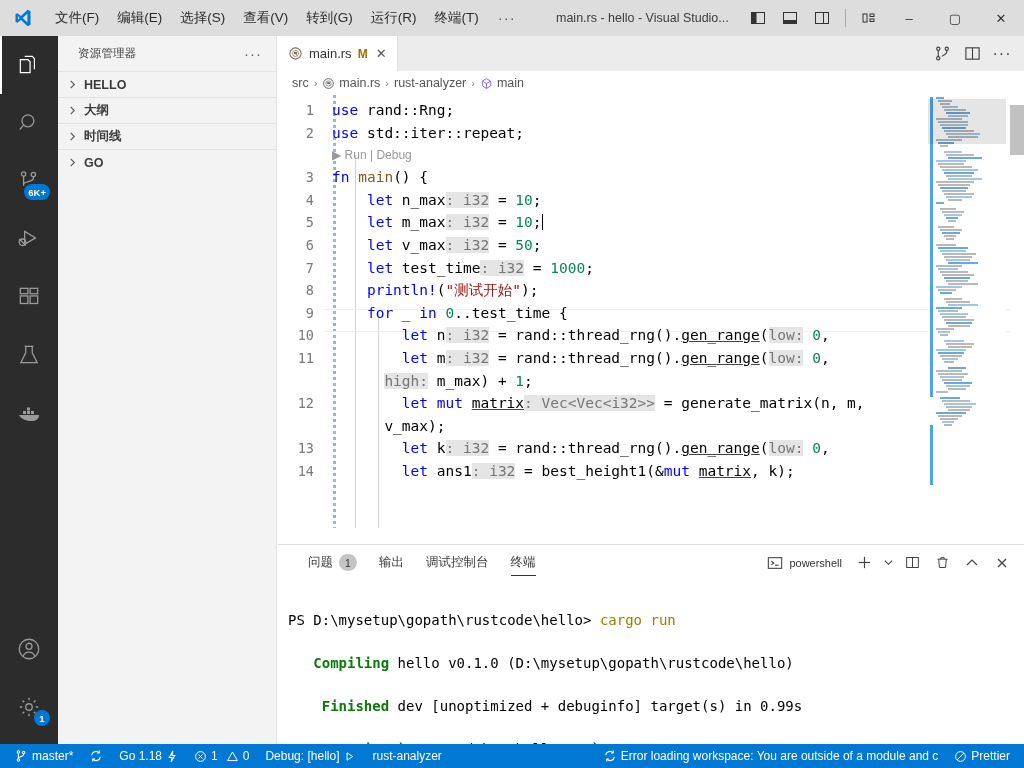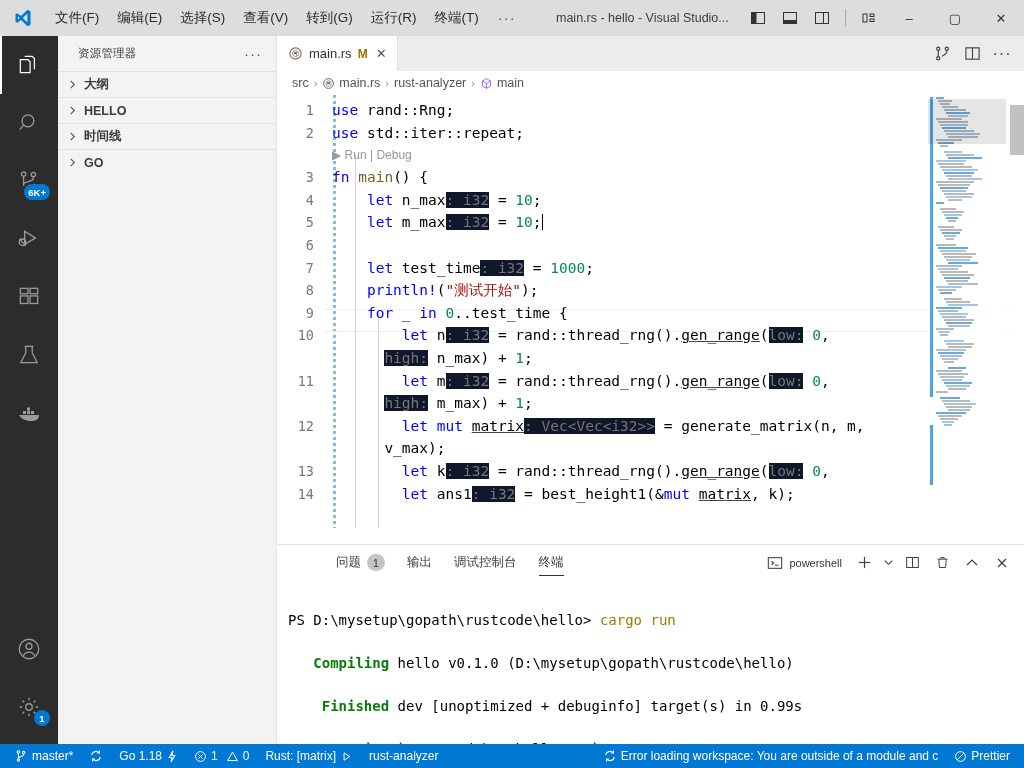--- a/index.html
+++ b/index.html
@@ -122,38 +122,38 @@
   
   .ig { position:absolute; width:1px; background:#d3d3d3; }
   .ig-wave { position:absolute; width:3px; background: repeating-linear-gradient(to bottom,#8bb8e8 0 3px, transparent 3px 6px); }
 
   
   .k  { color: #0000ff; }           
   .fn { color: #795e26; }
   .num{ color: #098658; }
   .str{ color: #a31515; }
   .pl { color: #000000; }
-  .hint { color:#767676; background:#0f172a; border-radius:0; }
+  .hint { color:#767676; background:#e5e5e5; border-radius:0; }
   .und { text-decoration: underline; text-decoration-color:#444; }
   .codelens { font-family:"Liberation Sans",sans-serif; font-size:12px; color:#999999; line-height:22px;}
   .codelens span { cursor:pointer; }
 
   .minimap {
     position:absolute; right: 18px; top:0; width: 78px; height: 433px;
     background: #ffffff; overflow:hidden;
   }
   .mm-line { height:2px; margin-bottom:1px; }
   .mm-slider { position:absolute; right:0; top:4px; width:78px; height:45px; background:rgba(0,0,0,0.10);}
   .mm-gutter { position:absolute; left:2px; top:0; width:3px; background:#4ba5e8; }
   .v-scrollbar { position:absolute; right:0; top:0; width:14px; height:433px; background:#ffffff;}
   .v-thumb { position:absolute; right:0; top:10px; width:14px; height:50px; background:#c1c1c1; }
 
   
   .panel { position:absolute; left:278px; top: 544px; width: 746px; height: 200px; background:#ffffff; border-top:1px solid #e0e0e0;}
-  .panel-header { height:35px; display:flex; align-items:center; padding-left:14px;margin-left:44px; }
+  .panel-header { height:35px; display:flex; align-items:center; padding-left:30px; }
   .ptab {
     display:flex; align-items:center; gap:6px; margin-right:22px; font-size:12.5px;
     color:#3b3b3b; height:35px; cursor:pointer; position:relative;
   }
   .ptab.active { color:#333; font-weight:normal; }
   .ptab.active::after { content:''; position:absolute; left:0; right:0; bottom:4px; height:1px; background:#333; }
   .pbadge {
     background:#c4c4c4; color:#333; border-radius:9px; min-width:18px; height:17px;
     display:flex; align-items:center; justify-content:center; font-size:10.5px; padding:0 5px;
     font-family:"Liberation Sans",sans-serif;
@@ -309,29 +309,29 @@
     <div class="sb-header">
       <span>资源管理器</span>
       <span class="sb-dots">···</span>
     </div>
     <div class="sb-section">
       <span class="chev">
         <svg width="9" height="9" viewBox="0 0 10 10" fill="none" stroke="#5a5a5a" stroke-width="1.3">
             <path d="M3 1l4 4-4 4"></path>
           </svg>
       </span>
-      <span class="sb-label-cn">大纲</span>
+      <span>HELLO</span>
     </div>
     <div class="sb-section">
       <span class="chev">
         <svg width="9" height="9" viewBox="0 0 10 10" fill="none" stroke="#5a5a5a" stroke-width="1.3">
             <path d="M3 1l4 4-4 4"></path>
           </svg>
       </span>
-      <span>HELLO</span>
+      <span class="sb-label-cn">大纲</span>
     </div>
     <div class="sb-section">
       <span class="chev">
         <svg width="9" height="9" viewBox="0 0 10 10" fill="none" stroke="#5a5a5a" stroke-width="1.3">
             <path d="M3 1l4 4-4 4"></path>
           </svg>
       </span>
       <span class="sb-label-cn">时间线</span>
     </div>
     <div class="sb-section">
@@ -443,20 +443,21 @@
           <span class="code-text"><span class="pl">    </span><span class="k">let </span><span class="pl">n_max</span><span class="hint">: i32</span><span class="pl"> = </span><span class="num">10</span><span class="pl">;</span></span>
         </div>
 
         <div class="code-line">
           <span class="ln">5</span>
           <span class="code-text"><span class="pl">    </span><span class="k">let </span><span class="pl">m_max</span><span class="hint">: i32</span><span class="pl"> = </span><span class="num">10</span><span class="pl">;</span><span style="border-left:1.5px solid #000;"></span></span>
         </div>
 
         <div class="code-line">
           <span class="ln">6</span>
+          <span class="code-text"><span class="pl">    </span><span class="k">let </span><span class="pl">v_max</span><span class="hint">: i32</span><span class="pl"> = </span><span class="num">50</span><span class="pl">;</span></span>
         </div>
 
         <div class="code-line">
           <span class="ln">7</span>
           <span class="code-text"><span class="pl">    </span><span class="k">let </span><span class="pl">test_time</span><span class="hint">: i32</span><span class="pl"> = </span><span class="num">1000</span><span class="pl">;</span></span>
         </div>
 
         <div class="code-line">
           <span class="ln">8</span>
           <span class="code-text"><span class="pl">    </span><span class="k">println!</span><span class="pl">(</span><span class="str">"测试开始"</span><span class="pl">);</span></span>
@@ -466,21 +467,20 @@
           <span class="ln">9</span>
           <span class="code-text"><span class="pl">    </span><span class="k">for </span><span class="pl">_ </span><span class="k">in </span><span class="num">0</span><span class="pl">..test_time {</span></span>
         </div>
 
         <div class="code-line">
           <span class="ln">10</span>
           <span class="code-text"><span class="pl">        </span><span class="k">let </span><span class="pl">n</span><span class="hint">: i32</span><span class="pl"> = rand::thread_rng().</span><span class="und">gen_range</span><span class="pl">(</span><span class="hint">low:</span><span class="pl"> </span><span class="num">0</span><span class="pl">,</span></span>
         </div>
         <div class="code-line">
           <span class="ln"></span>
-          <span class="code-text"><span class="pl">      </span><span class="hint">high:</span><span class="pl"> n_max) + </span><span class="num">1</span><span class="pl">;</span></span>
         </div>
 
         <div class="code-line">
           <span class="ln">11</span>
           <span class="code-text"><span class="pl">        </span><span class="k">let </span><span class="pl">m</span><span class="hint">: i32</span><span class="pl"> = rand::thread_rng().</span><span class="und">gen_range</span><span class="pl">(</span><span class="hint">low:</span><span class="pl"> </span><span class="num">0</span><span class="pl">,</span></span>
         </div>
         <div class="code-line">
           <span class="ln"></span>
           <span class="code-text"><span class="pl">      </span><span class="hint">high:</span><span class="pl"> m_max) + </span><span class="num">1</span><span class="pl">;</span></span>
         </div>
@@ -742,21 +742,21 @@
       </span>
       <span>1</span>
       <span style="margin-left:4px;">
         <svg width="13" height="13" viewBox="0 0 16 16" fill="none" stroke="#fff" stroke-width="1.2">
             <path d="M8 2.5L14 13H2z"></path>
           </svg>
       </span>
       <span>0</span>
     </div>
     <div class="sbi">
-      <span>Rust: [matrix]</span>
+      <span>Debug: [hello]</span>
       <span>
         <svg width="13" height="13" viewBox="0 0 16 16" fill="none" stroke="#fff" stroke-width="1.2">
             <path d="M5 3.5l7 4.5-7 4.5z"></path>
           </svg>
       </span>
     </div>
     <div class="sbi">
       <span>rust-analyzer</span>
     </div>
 

